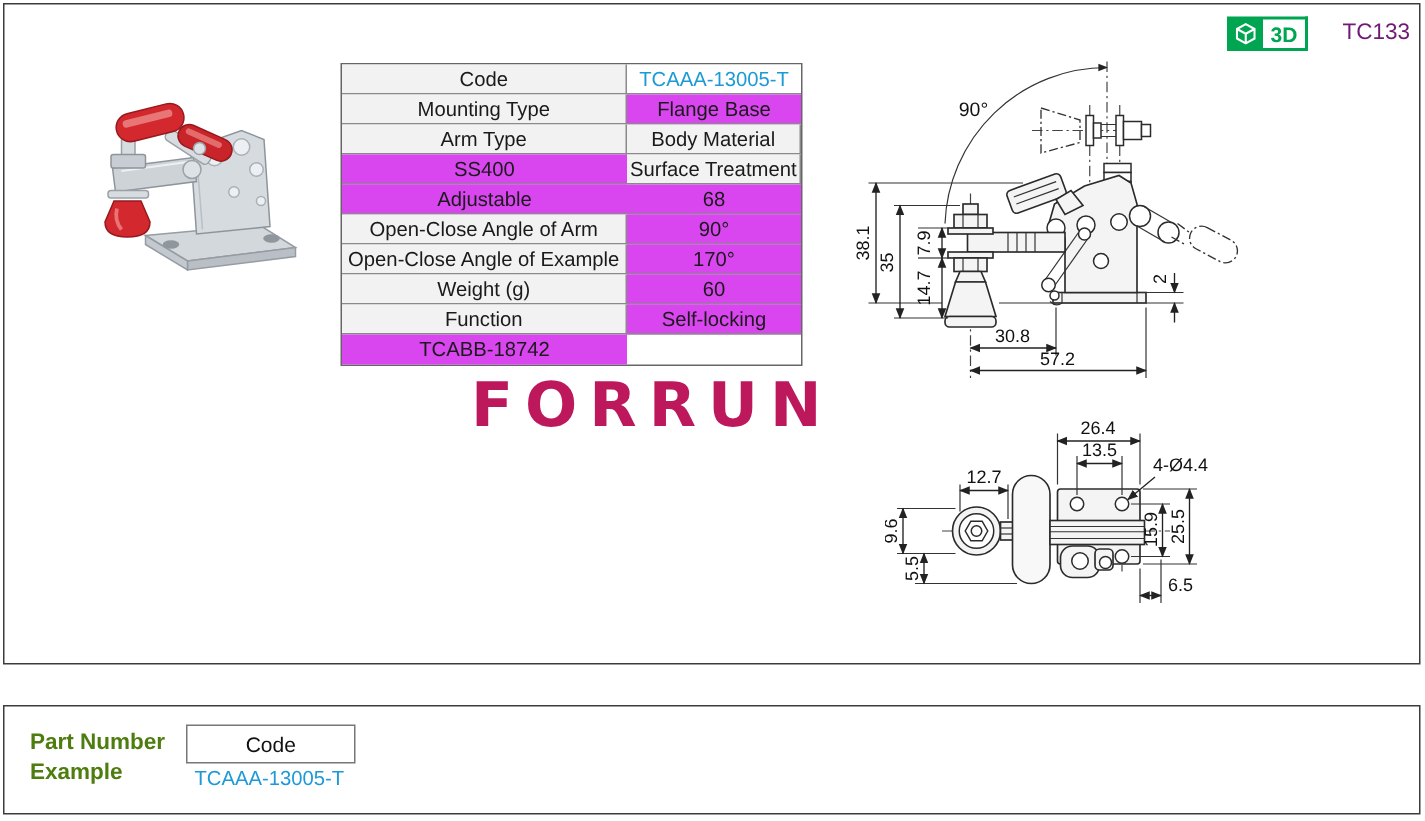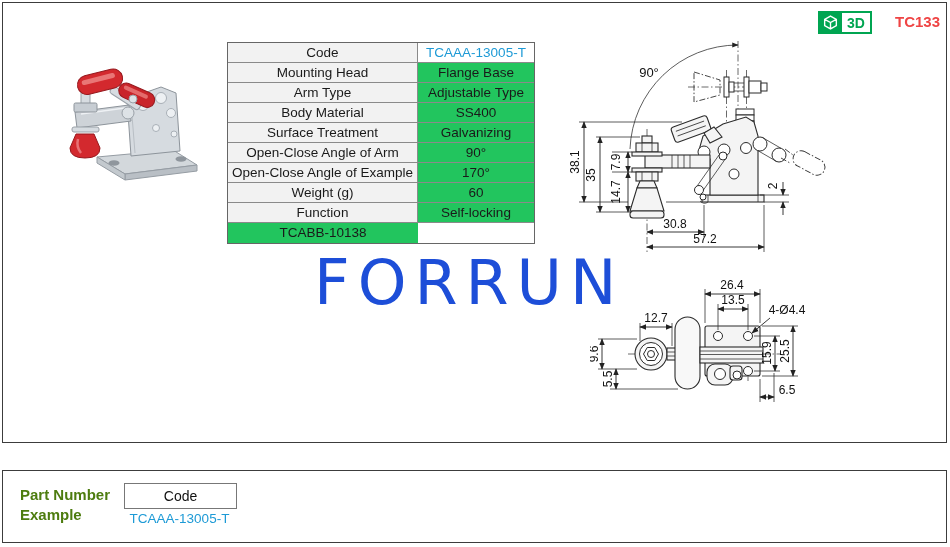--- a/index.html
+++ b/index.html
@@ -1,37 +1,37 @@
 <!DOCTYPE html>
 <html><head>
 <meta charset="utf-8">
 <style>
   html,body{margin:0;padding:0;background:#fff;width:950px;height:547px;overflow:hidden;
     font-family:"Liberation Sans",sans-serif;-webkit-font-smoothing:antialiased;}
   .abs{position:absolute;}
   #page{position:relative;width:950px;height:547px;background:#fff;}
   .main-box{left:2px;top:2px;width:943px;height:439px;border:1px solid #3c3c3c;}
   .bottom-box{left:2px;top:470px;width:943px;height:71px;border:1px solid #3c3c3c;}
-  .wm{left:314px;top:246px;font-size:62px;font-weight:normal;letter-spacing:8px;
-      color:#1d4ed8;font-family:"DejaVu Sans","Liberation Sans",sans-serif;z-index:0;user-select:none;}
+  .wm{left:314px;top:246px;font-size:41px;font-weight:bold;letter-spacing:8px;
+      color:#be185d;font-family:"DejaVu Sans","Liberation Sans",sans-serif;z-index:0;user-select:none;}
   
   .spec{left:227px;top:42px;width:306px;display:grid;grid-template-columns:190px 116px;
         grid-auto-rows:20px;border:1px solid #666;z-index:2;background:#fff;}
   .spec .sl,.spec .sv{display:flex;align-items:center;justify-content:center;
         font-size:13.5px;color:#1a1a1a;border-bottom:1px solid #8a8a8a;line-height:1;}
   .spec .sl{background:#f2f2f2;border-right:1px solid #8a8a8a;}
-  .spec .sv{background:#22c55e;}
+  .spec .sv{background:#d946ef;}
   .spec .sl:nth-last-of-type(2),.spec .sv:last-of-type{border-bottom:none;}
   .spec .sv.code{background:#ffffff;color:#1d9ad6;font-weight:500;}
   
   .badge{left:818px;top:11px;display:flex;height:23px;z-index:2;}
   .badge .cube{width:24px;height:23px;background:#00a551;display:flex;align-items:center;justify-content:center;}
   .badge .b3d{width:28px;height:19px;border:2px solid #00a551;border-left:none;background:#fff;
       color:#00a551;font-weight:bold;font-size:14px;display:flex;align-items:center;justify-content:center;}
-  .code-no{left:895px;top:13px;font-size:15px;color:#ef4444;font-weight:700;z-index:2;}
+  .code-no{left:895px;top:13px;font-size:15px;color:#701a75;font-weight:400;z-index:2;}
   
   .pn-title{left:20px;top:485px;font-size:15px;font-weight:600;color:#4d7c0f;line-height:20px;}
   .pn-codebox{left:124px;top:483px;width:111px;height:24px;border:1px solid #777;background:#fff;
       display:flex;align-items:center;justify-content:center;font-size:14px;color:#111;}
   .pn-code{left:124px;top:511px;width:111px;text-align:center;font-size:13.5px;color:#1d9ad6;font-weight:500;}
   
   svg .part{fill:#f4f4f4;stroke:#2b2b2b;stroke-width:1.1;}
   svg .partw{fill:#ffffff;stroke:#2b2b2b;stroke-width:1;}
   svg .thin{stroke:#333;stroke-width:0.8;fill:none;}
   svg .dim{stroke:#222;stroke-width:0.9;fill:none;}
@@ -100,37 +100,37 @@
         <rect x="72" y="33" width="38" height="15" rx="7.5" fill="#c9242a" stroke="#96191e"></rect>
         <rect x="76" y="36" width="26" height="4" rx="2" fill="#ef8a89" opacity="0.7"></rect>
       </g>
       <circle cx="88" cy="44" r="4" fill="#dde2e6" stroke="#9aa1a8"></circle>
     </g>
   </svg>
 
   <div class="abs spec">
     <div class="sl">Code</div>
     <div class="sv code">TCAAA-13005-T</div>
-    <div class="sl">Mounting Head</div>
+    <div class="sl">Mounting Type</div>
     <div class="sv">Flange Base</div>
     <div class="sl">Arm Type</div>
-    <div class="sv">Adjustable Type</div>
     <div class="sl">Body Material</div>
     <div class="sv">SS400</div>
     <div class="sl">Surface Treatment</div>
-    <div class="sv">Galvanizing</div>
+    <div class="sv">Adjustable</div>
+    <div class="sv">68</div>
     <div class="sl">Open-Close Angle of Arm</div>
     <div class="sv">90°</div>
     <div class="sl">Open-Close Angle of Example</div>
     <div class="sv">170°</div>
     <div class="sl">Weight (g)</div>
     <div class="sv">60</div>
     <div class="sl">Function</div>
     <div class="sv">Self-locking</div>
-    <div class="sv">TCABB-10138</div>
+    <div class="sv">TCABB-18742</div>
   </div>
 
   <svg class="abs" style="left:552px;top:25px;z-index:1" width="300" height="245" viewBox="0 0 300 245">
     <defs>
       <marker id="sv-ae" viewBox="0 0 10 10" refX="9" refY="5" markerWidth="8" markerHeight="8" orient="auto">
         <path d="M0,1 L10,5 L0,9 Z" fill="#222"></path>
         </marker>
       <marker id="sv-as" viewBox="0 0 10 10" refX="1" refY="5" markerWidth="8" markerHeight="8" orient="auto">
         <path d="M10,1 L0,5 L10,9 Z" fill="#222"></path>
         </marker>

